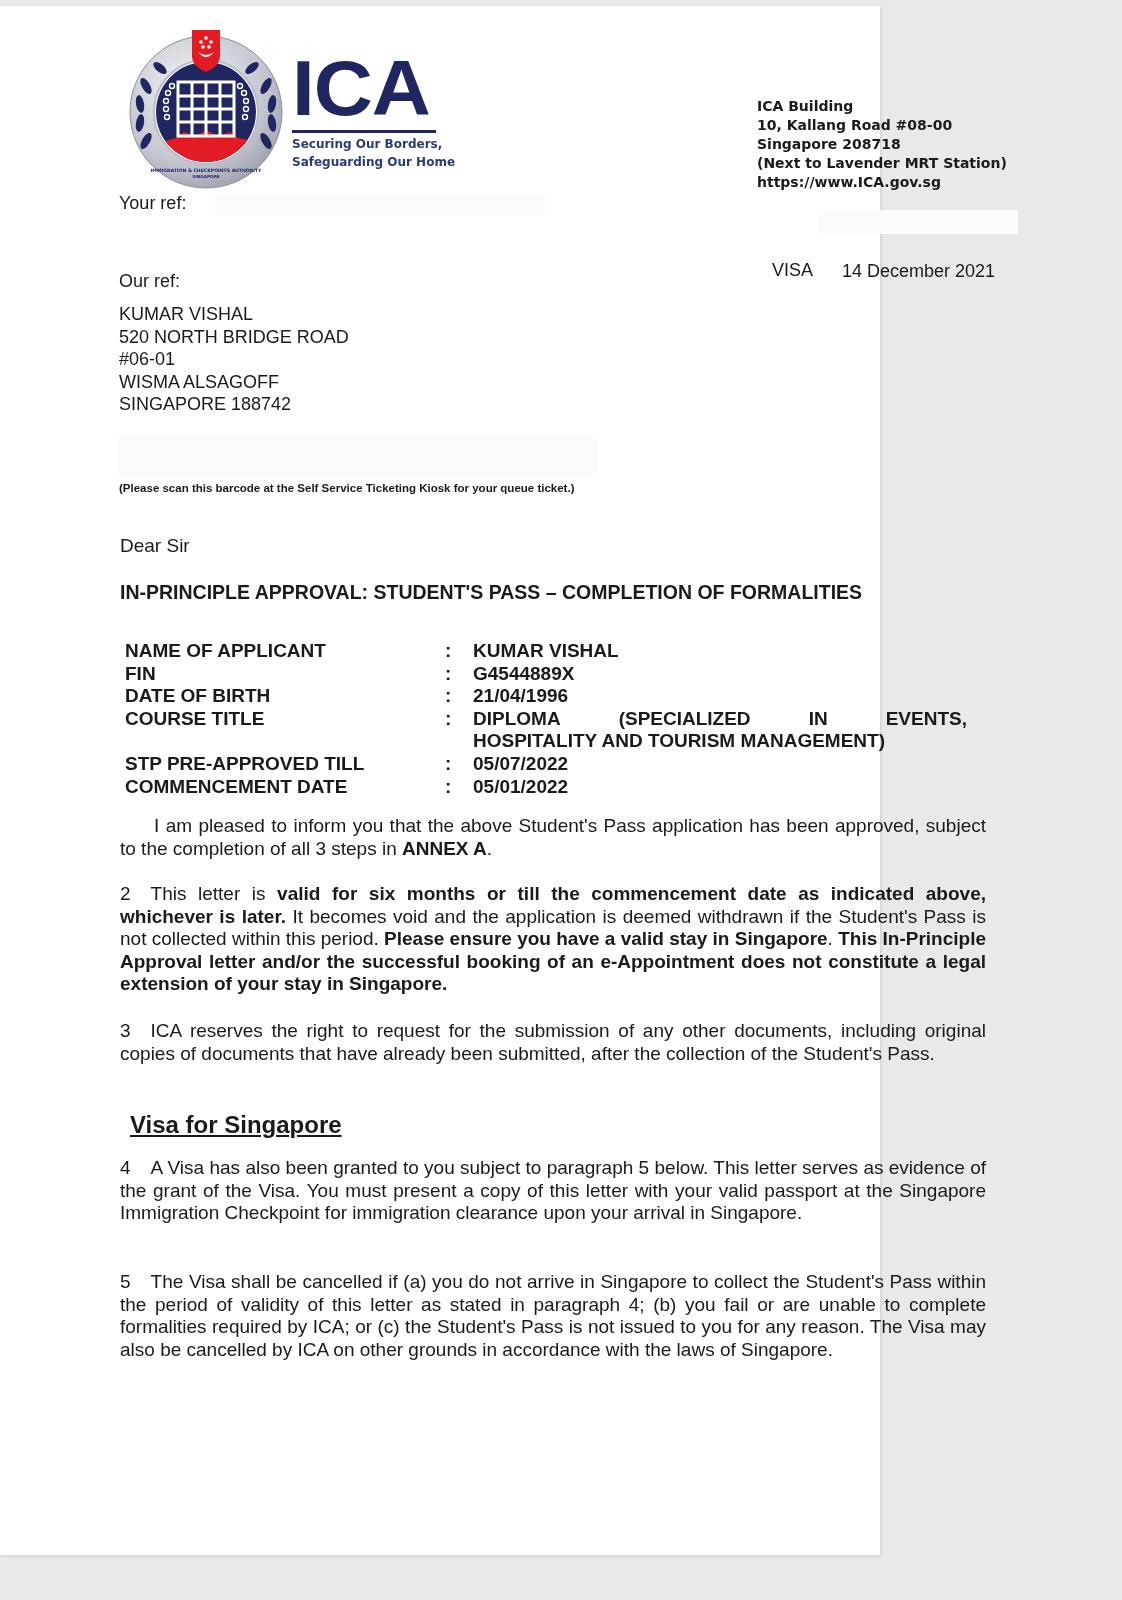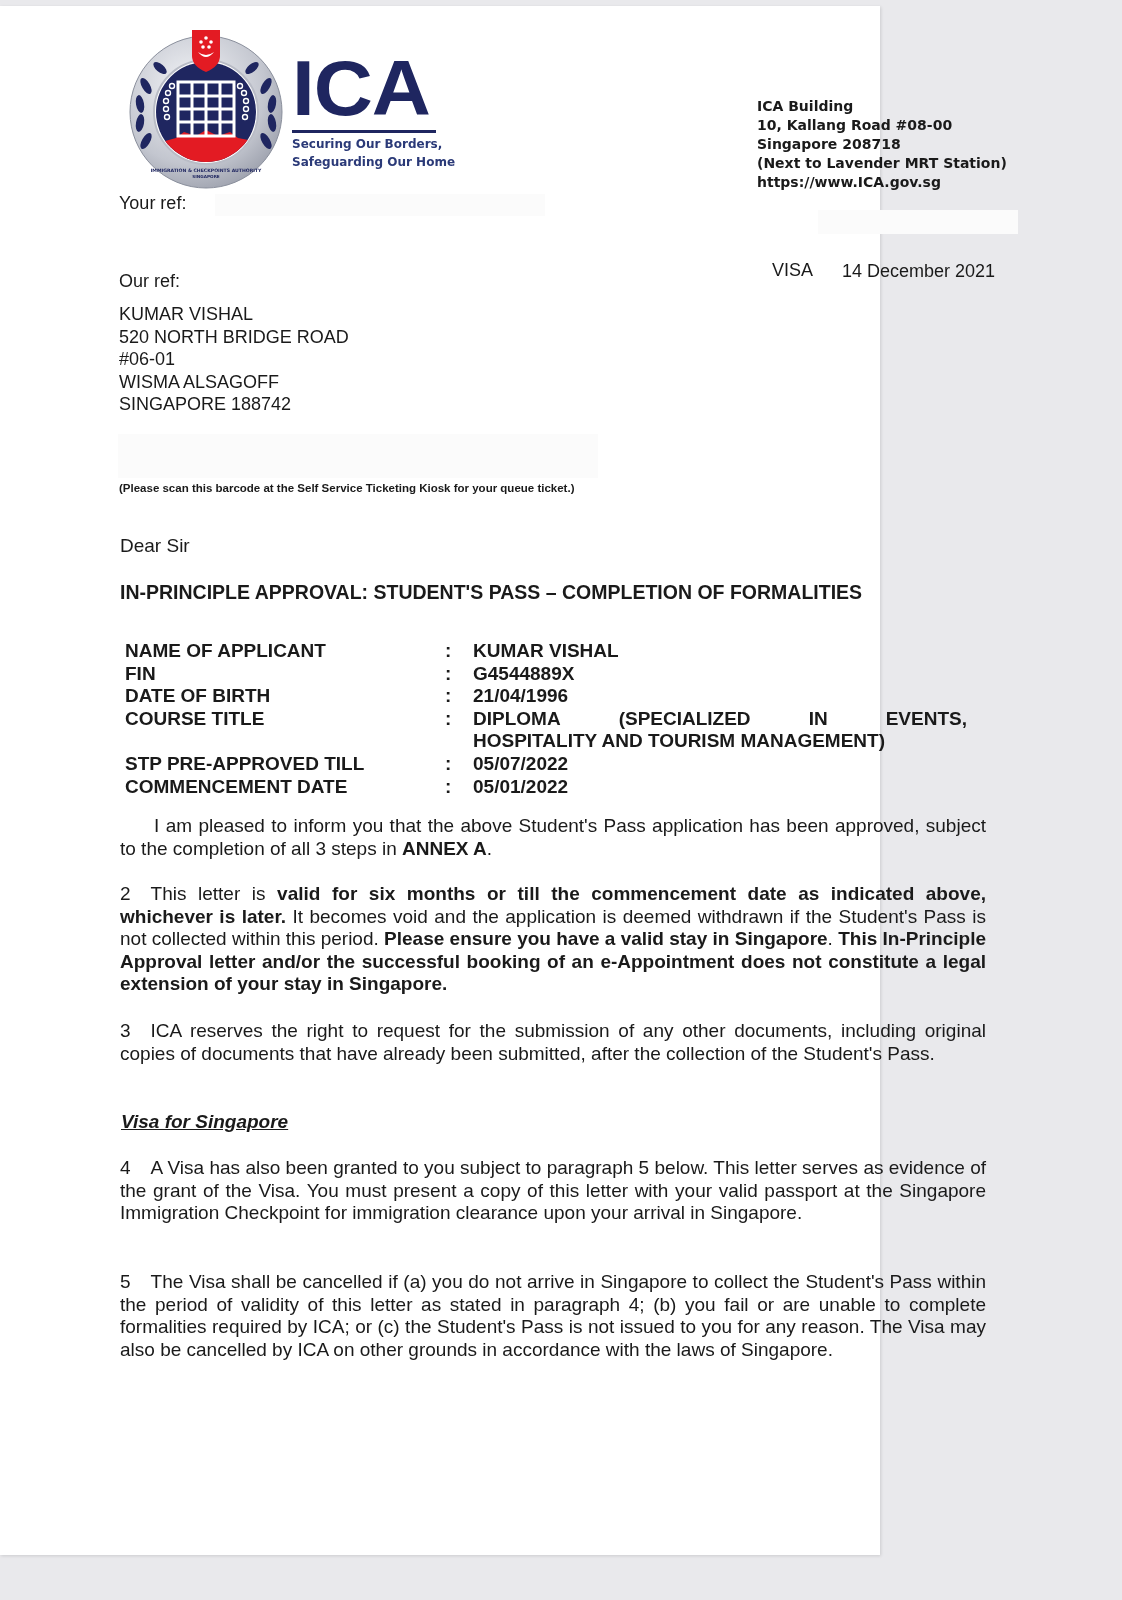--- a/index.html
+++ b/index.html
@@ -191,21 +191,21 @@
   </div>
 
   <div class="abs para" style="top:877px;">
     <span>2</span><span style="display:inline-block; width:20px;"></span><span>This letter is </span><b>valid for six months or till the commencement date as indicated above, whichever is later.</b><span> It becomes void and the application is deemed withdrawn if the Student's Pass is not collected within this period. </span><b>Please ensure you have a valid stay in Singapore</b><span>. </span><b>This In-Principle Approval letter and/or the successful booking of an e-Appointment does not constitute a legal extension of your stay in Singapore.</b>
   </div>
 
   <div class="abs para" style="top:1014px;">
     <span>3</span><span style="display:inline-block; width:20px;"></span><span>ICA reserves the right to request for the submission of any other documents, including original copies of documents that have already been submitted, after the collection of the Student's Pass.</span>
   </div>
 
-  <div class="abs bold" style="left:121px; top:1105px; font-size:19px; text-decoration:underline; white-space:nowrap;font-style:italic;">Visa for Singapore</div>
+  <div class="abs bold" style="left:130px; top:1105px; font-size:24px; text-decoration:underline; white-space:nowrap;">Visa for Singapore</div>
 
   <div class="abs para" style="top:1151px;">
     <span>4</span><span style="display:inline-block; width:20px;"></span><span>A Visa has also been granted to you subject to paragraph 5 below. This letter serves as evidence of the grant of the Visa. You must present a copy of this letter with your valid passport at the Singapore Immigration Checkpoint for immigration clearance upon your arrival in Singapore.</span>
   </div>
 
   <div class="abs para" style="top:1265px;">
     <span>5</span><span style="display:inline-block; width:20px;"></span><span>The Visa shall be cancelled if (a) you do not arrive in Singapore to collect the Student's Pass within the period of validity of this letter as stated in paragraph 4; (b) you fail or are unable to complete formalities required by ICA; or (c) the Student's Pass is not issued to you for any reason. The Visa may also be cancelled by ICA on other grounds in accordance with the laws of Singapore.</span>
   </div>
 
 </div>

